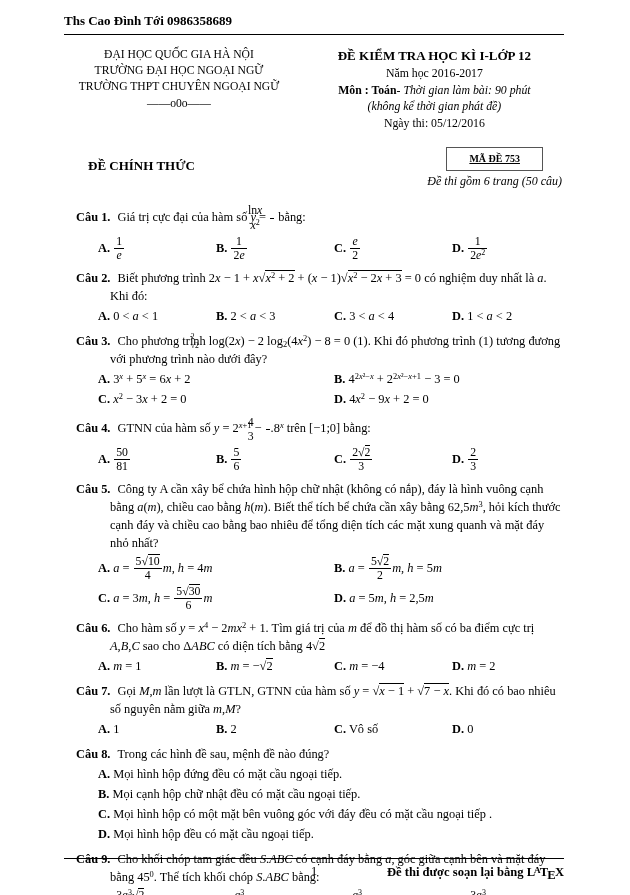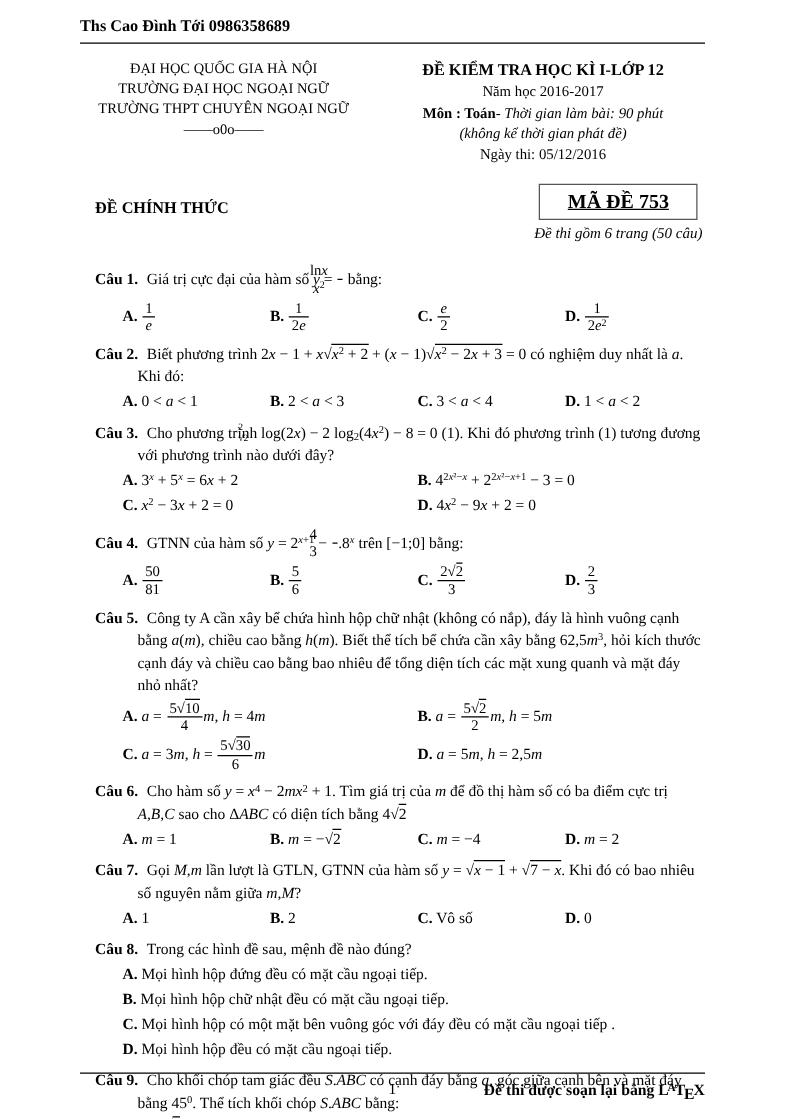--- a/index.html
+++ b/index.html
@@ -17,24 +17,24 @@
     line-height:1.45;
   }
   .tutor{font-weight:bold;font-size:13px;padding-left:0;}
   .toprule{border-top:1.6px solid #000;margin-top:3px;}
   .head-cols{display:flex;margin-top:12px;gap:11px;}
   .school{width:47%;text-align:center;font-size:11.6px;line-height:1.4;}
   .exam-info{width:53%;text-align:center;font-size:11.8px;line-height:1.4;}
   .exam-title{font-weight:bold;font-size:13px;}
   .it{font-style:italic;}
   .official-row{display:flex;justify-content:space-between;margin-top:16px;align-items:flex-start;}
-  .official{font-weight:bold;font-size:13px;margin-top:10px;margin-left:12px;}
+  .official{font-weight:bold;font-size:13px;margin-top:10px;margin-left:24px;}
   .code-wrap{text-align:center;margin-right:2px;}
   .code-box{display:inline-block;border:1px solid #555;padding:2px 22px;background:#fff;}
-  .code{font-weight:bold;text-decoration:underline;font-size:16px;}
+  .code{font-weight:bold;text-decoration:underline;font-size:10px;}
   .pages-note{margin-top:2px;white-space:nowrap;font-size:12px;}
   #questions{margin:14px 0 0 12px;}
   .q{margin-bottom:7px;}
   .q-text{margin-left:34px;text-indent:-34px;margin-bottom:2px;}
   .q-num{font-weight:bold;margin-right:7px;}
   .opts{display:grid;column-gap:6px;row-gap:2px;margin-left:22px;align-items:center;margin-top:1px;}
   .opt{white-space:nowrap;}
   .opt-label{font-weight:bold;}
   sup{font-size:0.68em;line-height:0;vertical-align:0.45em;}
   sub{font-size:0.68em;line-height:0;vertical-align:-0.25em;}
@@ -171,21 +171,21 @@
           <div class="opt"><span class="opt-label">D.</span> <span class="opt-body">0</span></div>
         </div>
   </div>
 
   <div class="q">
     <div class="q-text">
       <span class="q-num">Câu 8.</span><span class="q-body">Trong các hình đề sau, mệnh đề nào đúng?</span>
     </div>
     <div class="opts" style="grid-template-columns: repeat(1, 1fr);">
           <div class="opt"><span class="opt-label">A.</span> <span class="opt-body">Mọi hình hộp đứng đều có mặt cầu ngoại tiếp.</span></div>
-          <div class="opt"><span class="opt-label">B.</span> <span class="opt-body">Mọi hình hộp chữ nhật đều có mặt cầu ngoại tiếp.</span></div>
+          <div class="opt"><span class="opt-label">B.</span> <span class="opt-body">Mọi cạnh hộp chữ nhật đều có mặt cầu ngoại tiếp.</span></div>
           <div class="opt"><span class="opt-label">C.</span> <span class="opt-body">Mọi hình hộp có một mặt bên vuông góc với đáy đều có mặt cầu ngoại tiếp .</span></div>
           <div class="opt"><span class="opt-label">D.</span> <span class="opt-body">Mọi hình hộp đều có mặt cầu ngoại tiếp.</span></div>
         </div>
   </div>
 
   <div class="q">
     <div class="q-text">
       <span class="q-num">Câu 9.</span><span class="q-body">Cho khối chóp tam giác đều <i>S</i>.<i>ABC</i> có cạnh đáy bằng <i>a</i>, góc giữa cạnh bên và mặt đáy bằng 45<sup>0</sup>. Thể tích khối chóp <i>S</i>.<i>ABC</i> bằng:</span>
     </div>
     <div class="opts" style="grid-template-columns: repeat(4, 1fr);">

